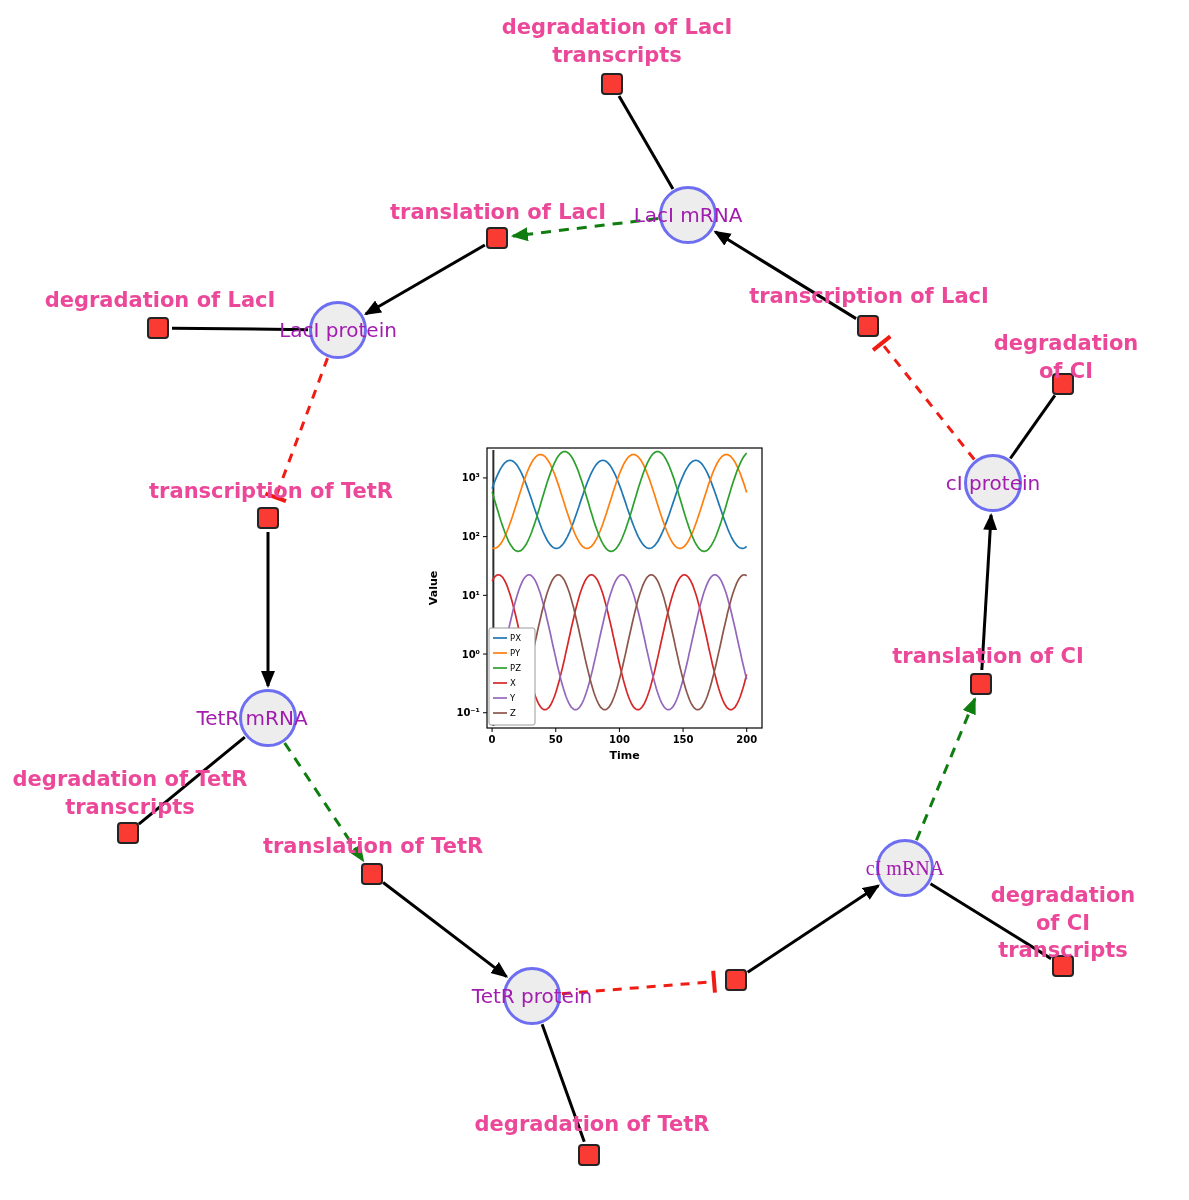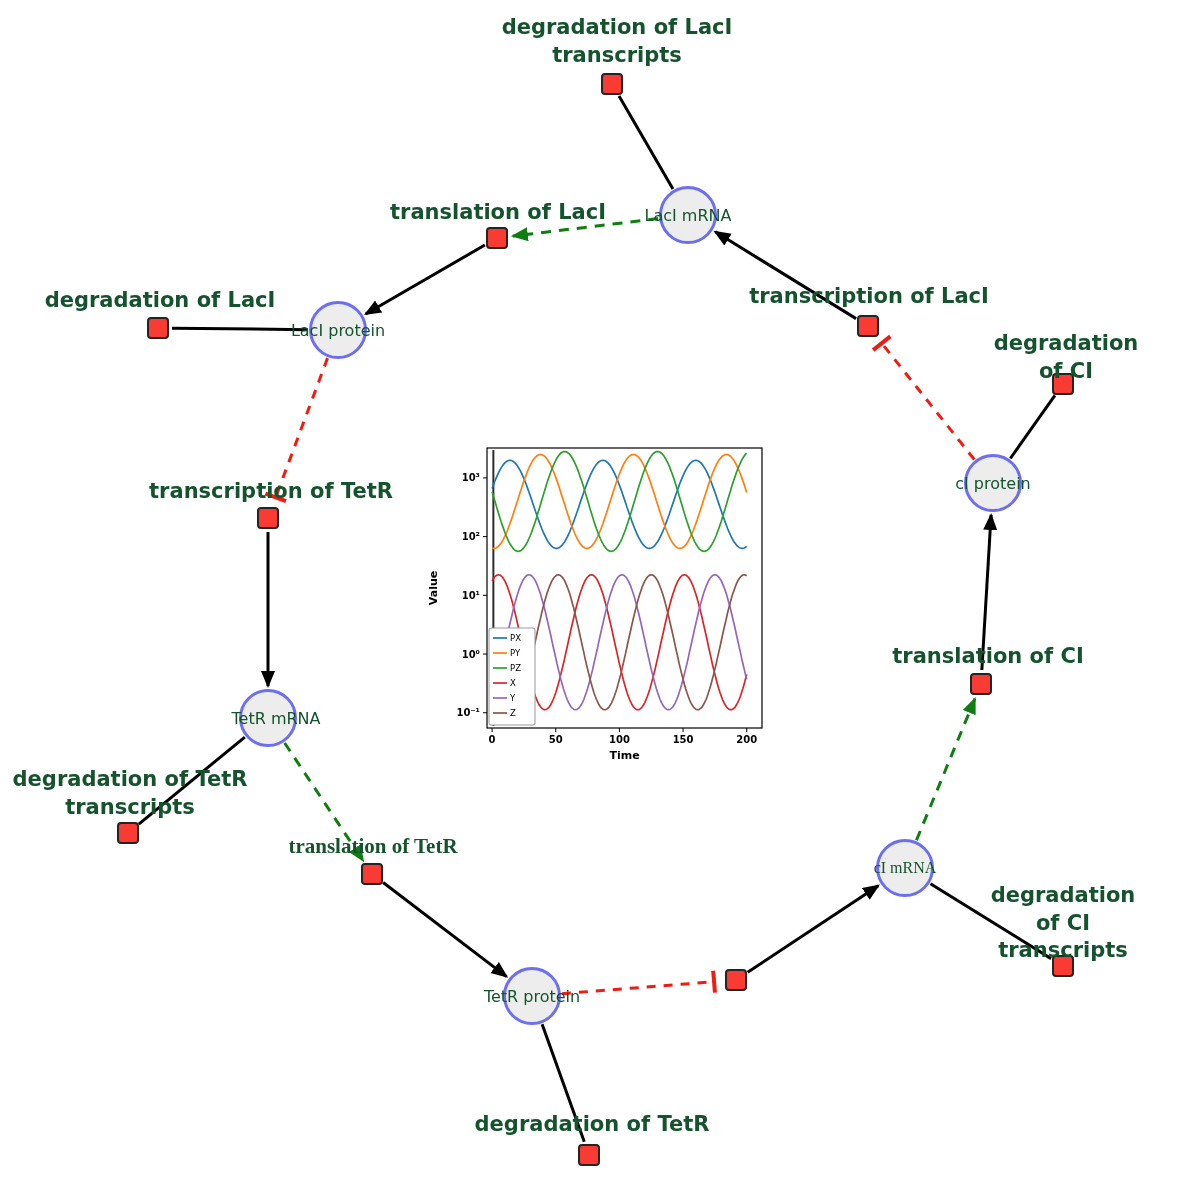--- a/index.html
+++ b/index.html
@@ -13,23 +13,23 @@
   #chart-svg { position:absolute; left:425px; top:430px; z-index:4; }
   .species {
     position:absolute; border-radius:50%; box-sizing:border-box;
     background:#ededed; border:3px solid #6e6ef1; pointer-events:auto;
   }
   .reaction {
     position:absolute; box-sizing:border-box; border-radius:4px;
     background:#f93b33; border:2.5px solid #242424; pointer-events:auto;
   }
   .nlabel { position:absolute; transform:translate(-50%,-50%); }
-  .species-label { font-size:16px; color:#14532d; white-space:nowrap; }
+  .species-label { font-size:20px; color:#a21caf; white-space:nowrap; }
   .reaction-label {
-    font-size:21px; font-weight:bold; color:#14532d;
+    font-size:21px; font-weight:bold; color:#ec4899;
     white-space:pre-line; text-align:center; line-height:1.32;
   }
 </style>
 </head>
 <body>
 
 <div class="canvas">
   <svg id="edges-svg" width="1189" height="1200">
     <defs>
       <marker id="arrow-black" markerUnits="userSpaceOnUse" markerWidth="20" markerHeight="16" refX="15" refY="7" orient="auto">
@@ -79,35 +79,35 @@
       <div class="reaction" style="left: 970px; top: 673px; height: 22px; width: 22px;"></div>
       <div class="reaction" style="left: 117px; top: 822px; height: 22px; width: 22px;"></div>
       <div class="reaction" style="left: 361px; top: 863px; height: 22px; width: 22px;"></div>
       <div class="reaction" style="left: 1052px; top: 955px; height: 22px; width: 22px;"></div>
       <div class="reaction" style="left: 725px; top: 969px; height: 22px; width: 22px;"></div>
       <div class="reaction" style="left: 578px; top: 1144px; height: 22px; width: 22px;"></div>
     </div>
   <div id="labels-layer">
       <div class="nlabel species-label" style="left: 688px; top: 215px;">LacI mRNA</div>
       <div class="nlabel species-label" style="left: 338px; top: 330px;">LacI protein</div>
-      <div class="nlabel species-label" style="left: 276px; top: 718px;">TetR mRNA</div>
+      <div class="nlabel species-label" style="left: 252px; top: 718px;">TetR mRNA</div>
       <div class="nlabel species-label" style="left: 532px; top: 996px;">TetR protein</div>
       <div class="nlabel species-label" style="left: 905px; top: 868px; font-family: Liberation Serif, serif;">cI mRNA</div>
       <div class="nlabel species-label" style="left: 993px; top: 483px;">cI protein</div>
       <div class="nlabel reaction-label" style="left: 617px; top: 42px;">degradation of LacI
 transcripts</div>
       <div class="nlabel reaction-label" style="left: 869px; top: 297px;">transcription of LacI</div>
       <div class="nlabel reaction-label" style="left: 498px; top: 213px;">translation of LacI</div>
       <div class="nlabel reaction-label" style="left: 160px; top: 301px;">degradation of LacI</div>
       <div class="nlabel reaction-label" style="left: 1066px; top: 358px;">degradation of CI</div>
       <div class="nlabel reaction-label" style="left: 271px; top: 492px;">transcription of TetR</div>
       <div class="nlabel reaction-label" style="left: 988px; top: 657px;">translation of CI</div>
       <div class="nlabel reaction-label" style="left: 130px; top: 794px;">degradation of TetR
 transcripts</div>
-      <div class="nlabel reaction-label" style="left: 373px; top: 847px; font-family: Liberation Serif, serif;">translation of TetR</div>
+      <div class="nlabel reaction-label" style="left: 373px; top: 847px;">translation of TetR</div>
       <div class="nlabel reaction-label" style="left: 1063px; top: 924px;">degradation of CI
 transcripts</div>
       <div class="nlabel reaction-label" style="left: 592px; top: 1125px;">degradation of TetR</div>
     </div>
   <svg id="chart-svg" width="360" height="340">
       <rect x="62" y="18" width="275" height="280" fill="#ffffff" stroke="#000000" stroke-width="1.2"></rect>
       <line x1="68.36574074074073" y1="20" x2="68.36574074074073" y2="296" stroke="#2c2c2c" stroke-width="2"></line>
       <path d="M67.1,58.6L68.4,55.1L69.6,51.8L70.9,48.6L72.2,45.7L73.5,42.9L74.7,40.4L76.0,38.1L77.3,36.1L78.6,34.3L79.8,32.9L81.1,31.8L82.4,31.0L83.6,30.5L84.9,30.3L86.2,30.5L87.5,31.0L88.7,31.8L90.0,32.9L91.3,34.3L92.6,36.1L93.8,38.1L95.1,40.4L96.4,42.9L97.6,45.7L98.9,48.6L100.2,51.8L101.5,55.1L102.7,58.6L104.0,62.2L105.3,65.9L106.6,69.6L107.8,73.4L109.1,77.2L110.4,81.0L111.7,84.7L112.9,88.3L114.2,91.9L115.5,95.3L116.7,98.5L118.0,101.6L119.3,104.5L120.6,107.1L121.8,109.5L123.1,111.7L124.4,113.5L125.7,115.1L126.9,116.4L128.2,117.4L129.5,118.0L130.8,118.3L132.0,118.3L133.3,118.0L134.6,117.4L135.8,116.4L137.1,115.1L138.4,113.5L139.7,111.7L140.9,109.5L142.2,107.1L143.5,104.5L144.8,101.6L146.0,98.5L147.3,95.3L148.6,91.9L149.8,88.3L151.1,84.7L152.4,81.0L153.7,77.2L154.9,73.4L156.2,69.6L157.5,65.9L158.8,62.2L160.0,58.6L161.3,55.1L162.6,51.8L163.9,48.6L165.1,45.7L166.4,42.9L167.7,40.4L168.9,38.1L170.2,36.1L171.5,34.3L172.8,32.9L174.0,31.8L175.3,31.0L176.6,30.5L177.9,30.3L179.1,30.5L180.4,31.0L181.7,31.8L182.9,32.9L184.2,34.3L185.5,36.1L186.8,38.1L188.0,40.4L189.3,42.9L190.6,45.7L191.9,48.6L193.1,51.8L194.4,55.1L195.7,58.6L197.0,62.2L198.2,65.9L199.5,69.6L200.8,73.4L202.0,77.2L203.3,81.0L204.6,84.7L205.9,88.3L207.1,91.9L208.4,95.3L209.7,98.5L211.0,101.6L212.2,104.5L213.5,107.1L214.8,109.5L216.1,111.7L217.3,113.5L218.6,115.1L219.9,116.4L221.1,117.4L222.4,118.0L223.7,118.3L225.0,118.3L226.2,118.0L227.5,117.4L228.8,116.4L230.1,115.1L231.3,113.5L232.6,111.7L233.9,109.5L235.1,107.1L236.4,104.5L237.7,101.6L239.0,98.5L240.2,95.3L241.5,91.9L242.8,88.3L244.1,84.7L245.3,81.0L246.6,77.2L247.9,73.4L249.2,69.6L250.4,65.9L251.7,62.2L253.0,58.6L254.2,55.1L255.5,51.8L256.8,48.6L258.1,45.7L259.3,42.9L260.6,40.4L261.9,38.1L263.2,36.1L264.4,34.3L265.7,32.9L267.0,31.8L268.3,31.0L269.5,30.5L270.8,30.3L272.1,30.5L273.3,31.0L274.6,31.8L275.9,32.9L277.2,34.3L278.4,36.1L279.7,38.1L281.0,40.4L282.3,42.9L283.5,45.7L284.8,48.6L286.1,51.8L287.3,55.1L288.6,58.6L289.9,62.2L291.2,65.9L292.4,69.6L293.7,73.4L295.0,77.2L296.3,81.0L297.5,84.7L298.8,88.3L300.1,91.9L301.4,95.3L302.6,98.5L303.9,101.6L305.2,104.5L306.4,107.1L307.7,109.5L309.0,111.7L310.3,113.5L311.5,115.1L312.8,116.4L314.1,117.4L315.4,118.0L316.6,118.3L317.9,118.3L319.2,118.0L320.4,117.4L321.7,116.4" fill="none" stroke="#1f77b4" stroke-width="1.7" stroke-linejoin="round"></path>
       <path d="M67.1,118.0L68.4,118.3L69.6,118.3L70.9,118.0L72.2,117.3L73.5,116.3L74.7,114.9L76.0,113.2L77.3,111.2L78.6,108.9L79.8,106.4L81.1,103.5L82.4,100.5L83.6,97.2L84.9,93.7L86.2,90.1L87.5,86.3L88.7,82.4L90.0,78.5L91.3,74.4L92.6,70.4L93.8,66.4L95.1,62.4L96.4,58.5L97.6,54.6L98.9,50.9L100.2,47.4L101.5,44.0L102.7,40.8L104.0,37.9L105.3,35.2L106.6,32.7L107.8,30.6L109.1,28.7L110.4,27.2L111.7,26.0L112.9,25.2L114.2,24.6L115.5,24.5L116.7,24.6L118.0,25.2L119.3,26.0L120.6,27.2L121.8,28.7L123.1,30.6L124.4,32.7L125.7,35.2L126.9,37.9L128.2,40.8L129.5,44.0L130.8,47.4L132.0,50.9L133.3,54.6L134.6,58.5L135.8,62.4L137.1,66.4L138.4,70.4L139.7,74.4L140.9,78.5L142.2,82.4L143.5,86.3L144.8,90.1L146.0,93.7L147.3,97.2L148.6,100.5L149.8,103.5L151.1,106.4L152.4,108.9L153.7,111.2L154.9,113.2L156.2,114.9L157.5,116.3L158.8,117.3L160.0,118.0L161.3,118.3L162.6,118.3L163.9,118.0L165.1,117.3L166.4,116.3L167.7,114.9L168.9,113.2L170.2,111.2L171.5,108.9L172.8,106.4L174.0,103.5L175.3,100.5L176.6,97.2L177.9,93.7L179.1,90.1L180.4,86.3L181.7,82.4L182.9,78.5L184.2,74.4L185.5,70.4L186.8,66.4L188.0,62.4L189.3,58.5L190.6,54.6L191.9,50.9L193.1,47.4L194.4,44.0L195.7,40.8L197.0,37.9L198.2,35.2L199.5,32.7L200.8,30.6L202.0,28.7L203.3,27.2L204.6,26.0L205.9,25.2L207.1,24.6L208.4,24.5L209.7,24.6L211.0,25.2L212.2,26.0L213.5,27.2L214.8,28.7L216.1,30.6L217.3,32.7L218.6,35.2L219.9,37.9L221.1,40.8L222.4,44.0L223.7,47.4L225.0,50.9L226.2,54.6L227.5,58.5L228.8,62.4L230.1,66.4L231.3,70.4L232.6,74.4L233.9,78.5L235.1,82.4L236.4,86.3L237.7,90.1L239.0,93.7L240.2,97.2L241.5,100.5L242.8,103.5L244.1,106.4L245.3,108.9L246.6,111.2L247.9,113.2L249.2,114.9L250.4,116.3L251.7,117.3L253.0,118.0L254.2,118.3L255.5,118.3L256.8,118.0L258.1,117.3L259.3,116.3L260.6,114.9L261.9,113.2L263.2,111.2L264.4,108.9L265.7,106.4L267.0,103.5L268.3,100.5L269.5,97.2L270.8,93.7L272.1,90.1L273.3,86.3L274.6,82.4L275.9,78.5L277.2,74.4L278.4,70.4L279.7,66.4L281.0,62.4L282.3,58.5L283.5,54.6L284.8,50.9L286.1,47.4L287.3,44.0L288.6,40.8L289.9,37.9L291.2,35.2L292.4,32.7L293.7,30.6L295.0,28.7L296.3,27.2L297.5,26.0L298.8,25.2L300.1,24.6L301.4,24.5L302.6,24.6L303.9,25.2L305.2,26.0L306.4,27.2L307.7,28.7L309.0,30.6L310.3,32.7L311.5,35.2L312.8,37.9L314.1,40.8L315.4,44.0L316.6,47.4L317.9,50.9L319.2,54.6L320.4,58.5L321.7,62.4" fill="none" stroke="#ff7f0e" stroke-width="1.7" stroke-linejoin="round"></path>
       <path d="M67.1,61.8L68.4,66.1L69.6,70.3L70.9,74.6L72.2,78.9L73.5,83.1L74.7,87.2L76.0,91.3L77.3,95.1L78.6,98.8L79.8,102.3L81.1,105.5L82.4,108.5L83.6,111.3L84.9,113.7L86.2,115.8L87.5,117.6L88.7,119.1L90.0,120.2L91.3,120.9L92.6,121.3L93.8,121.3L95.1,120.9L96.4,120.2L97.6,119.1L98.9,117.6L100.2,115.8L101.5,113.7L102.7,111.3L104.0,108.5L105.3,105.5L106.6,102.3L107.8,98.8L109.1,95.1L110.4,91.3L111.7,87.2L112.9,83.1L114.2,78.9L115.5,74.6L116.7,70.3L118.0,66.1L119.3,61.8L120.6,57.6L121.8,53.6L123.1,49.6L124.4,45.9L125.7,42.3L126.9,38.9L128.2,35.8L129.5,32.9L130.8,30.3L132.0,28.0L133.3,26.1L134.6,24.4L135.8,23.2L137.1,22.3L138.4,21.7L139.7,21.5L140.9,21.7L142.2,22.3L143.5,23.2L144.8,24.4L146.0,26.1L147.3,28.0L148.6,30.3L149.8,32.9L151.1,35.8L152.4,38.9L153.7,42.3L154.9,45.9L156.2,49.6L157.5,53.6L158.8,57.6L160.0,61.8L161.3,66.1L162.6,70.3L163.9,74.6L165.1,78.9L166.4,83.1L167.7,87.2L168.9,91.3L170.2,95.1L171.5,98.8L172.8,102.3L174.0,105.5L175.3,108.5L176.6,111.3L177.9,113.7L179.1,115.8L180.4,117.6L181.7,119.1L182.9,120.2L184.2,120.9L185.5,121.3L186.8,121.3L188.0,120.9L189.3,120.2L190.6,119.1L191.9,117.6L193.1,115.8L194.4,113.7L195.7,111.3L197.0,108.5L198.2,105.5L199.5,102.3L200.8,98.8L202.0,95.1L203.3,91.3L204.6,87.2L205.9,83.1L207.1,78.9L208.4,74.6L209.7,70.3L211.0,66.1L212.2,61.8L213.5,57.6L214.8,53.6L216.1,49.6L217.3,45.9L218.6,42.3L219.9,38.9L221.1,35.8L222.4,32.9L223.7,30.3L225.0,28.0L226.2,26.1L227.5,24.4L228.8,23.2L230.1,22.3L231.3,21.7L232.6,21.5L233.9,21.7L235.1,22.3L236.4,23.2L237.7,24.4L239.0,26.1L240.2,28.0L241.5,30.3L242.8,32.9L244.1,35.8L245.3,38.9L246.6,42.3L247.9,45.9L249.2,49.6L250.4,53.6L251.7,57.6L253.0,61.8L254.2,66.1L255.5,70.3L256.8,74.6L258.1,78.9L259.3,83.1L260.6,87.2L261.9,91.3L263.2,95.1L264.4,98.8L265.7,102.3L267.0,105.5L268.3,108.5L269.5,111.3L270.8,113.7L272.1,115.8L273.3,117.6L274.6,119.1L275.9,120.2L277.2,120.9L278.4,121.3L279.7,121.3L281.0,120.9L282.3,120.2L283.5,119.1L284.8,117.6L286.1,115.8L287.3,113.7L288.6,111.3L289.9,108.5L291.2,105.5L292.4,102.3L293.7,98.8L295.0,95.1L296.3,91.3L297.5,87.2L298.8,83.1L300.1,78.9L301.4,74.6L302.6,70.3L303.9,66.1L305.2,61.8L306.4,57.6L307.7,53.6L309.0,49.6L310.3,45.9L311.5,42.3L312.8,38.9L314.1,35.8L315.4,32.9L316.6,30.3L317.9,28.0L319.2,26.1L320.4,24.4L321.7,23.2" fill="none" stroke="#2ca02c" stroke-width="1.7" stroke-linejoin="round"></path>

